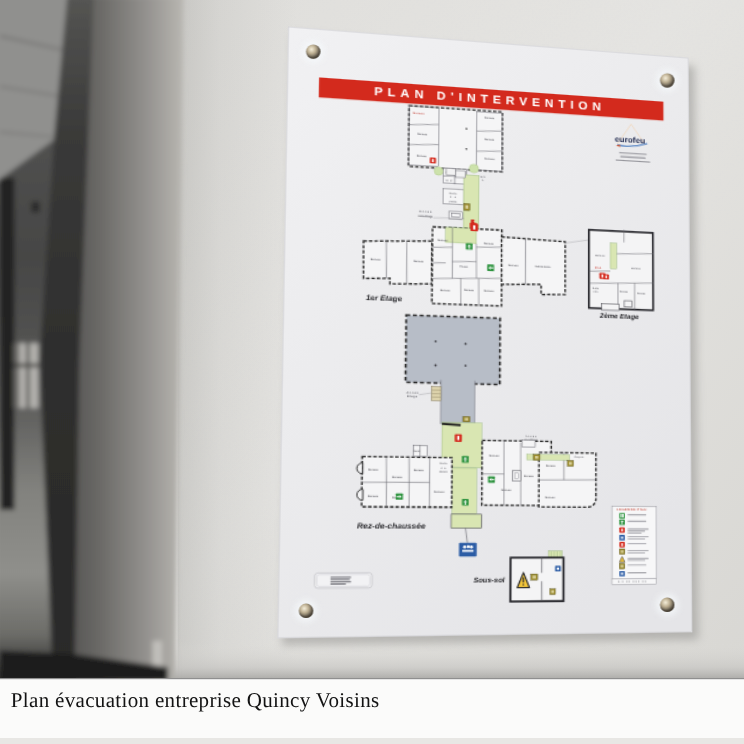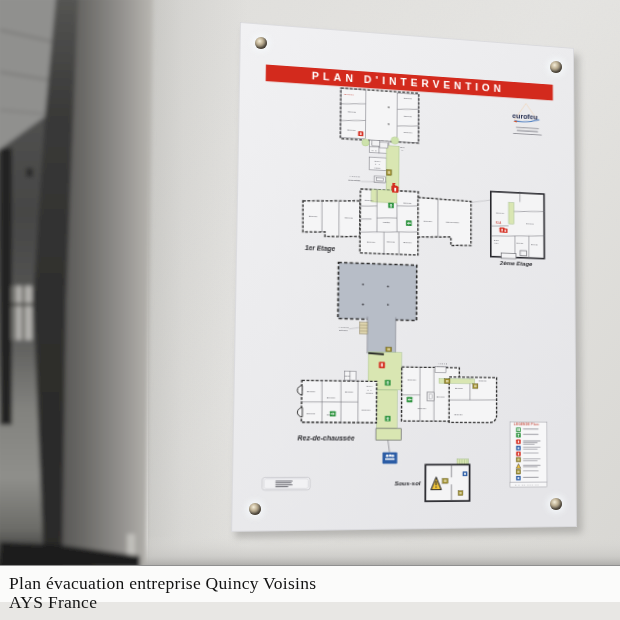--- a/index.html
+++ b/index.html
@@ -1,19 +1,19 @@
 <!DOCTYPE html>
 <html><head><meta charset="utf-8"><style>
 html,body{margin:0;padding:0;width:620px;height:620px;overflow:hidden;background:#e8e7e4;font-family:"Liberation Sans", sans-serif;}
 #photo{position:absolute;left:0;top:0;width:620px;height:565px;overflow:hidden;}
 #panel{position:absolute;left:0;top:0;width:334px;height:510px;transform-origin:0 0;transform:matrix3d(1.110590, 0.087092, 0, 0.000193, -0.033609, 0.963240, 0, -0.000069, 0, 0, 1, 0, 240.000000, 22.000000, 0, 1.000000);filter:blur(0.35px);}
 .screw{position:absolute;width:12px;height:12px;border-radius:50%;
  background:radial-gradient(circle at 38% 34%, #f5eeda 0%, #beb093 32%, #7d7464 58%, #584f43 80%, #837b6c 100%);
  box-shadow:0 0 6px 3px rgba(246,249,251,0.85), inset -1px -1.5px 2px rgba(40,35,25,0.55);}
-#caption{position:absolute;left:0;top:565px;width:620px;height:37px;background:#fbfbfa;border-top:1px solid #8f8f8f;box-sizing:border-box;}
+#caption{position:absolute;left:0;top:565px;width:620px;height:50px;background:#fbfbfa;border-top:1px solid #8f8f8f;box-sizing:border-box;}
 #caption div{margin-left:9px;font-family:"Liberation Serif", serif;font-size:17.5px;letter-spacing:0.28px;line-height:18.6px;color:#131313;}
 #caption .l1{margin-top:8px;}
 </style></head>
 <body>
 <div id="photo">
 <svg width="620" height="565" viewBox="0 0 620 565">
 <defs>
 <linearGradient id="wallg" x1="0" y1="0" x2="1" y2="1">
 <stop offset="0" stop-color="#e4e3e0"></stop>
           <stop offset="0.45" stop-color="#eae9e6"></stop>
@@ -482,14 +482,13 @@
 
 <div class="screw" style="left:249px;top:503px;"></div>
 
 <div class="screw" style="left:550px;top:497.5px;"></div>
 </div>
 
 <div id="caption">
 
 <div class="l1">Plan évacuation entreprise Quincy Voisins</div>
 
-<div>AYS France</div>
 </div>
 
 </body></html>

